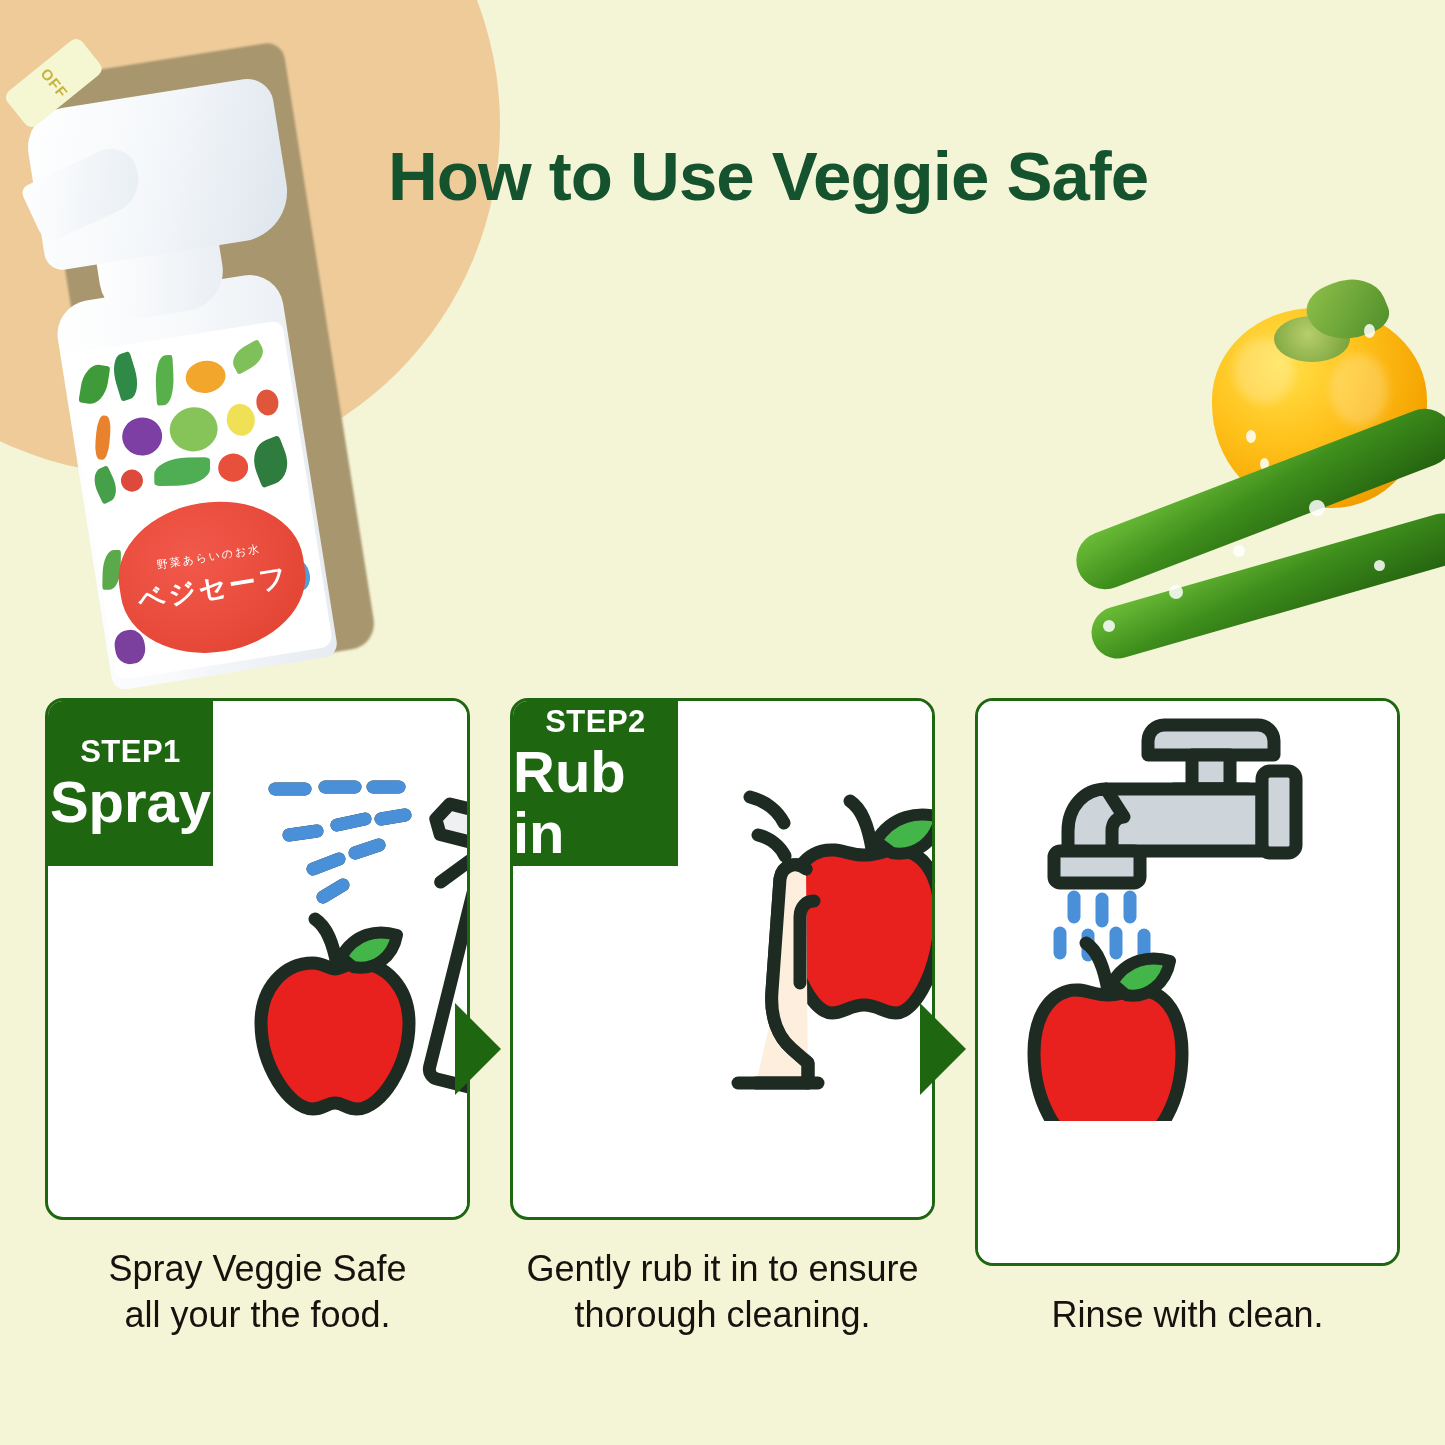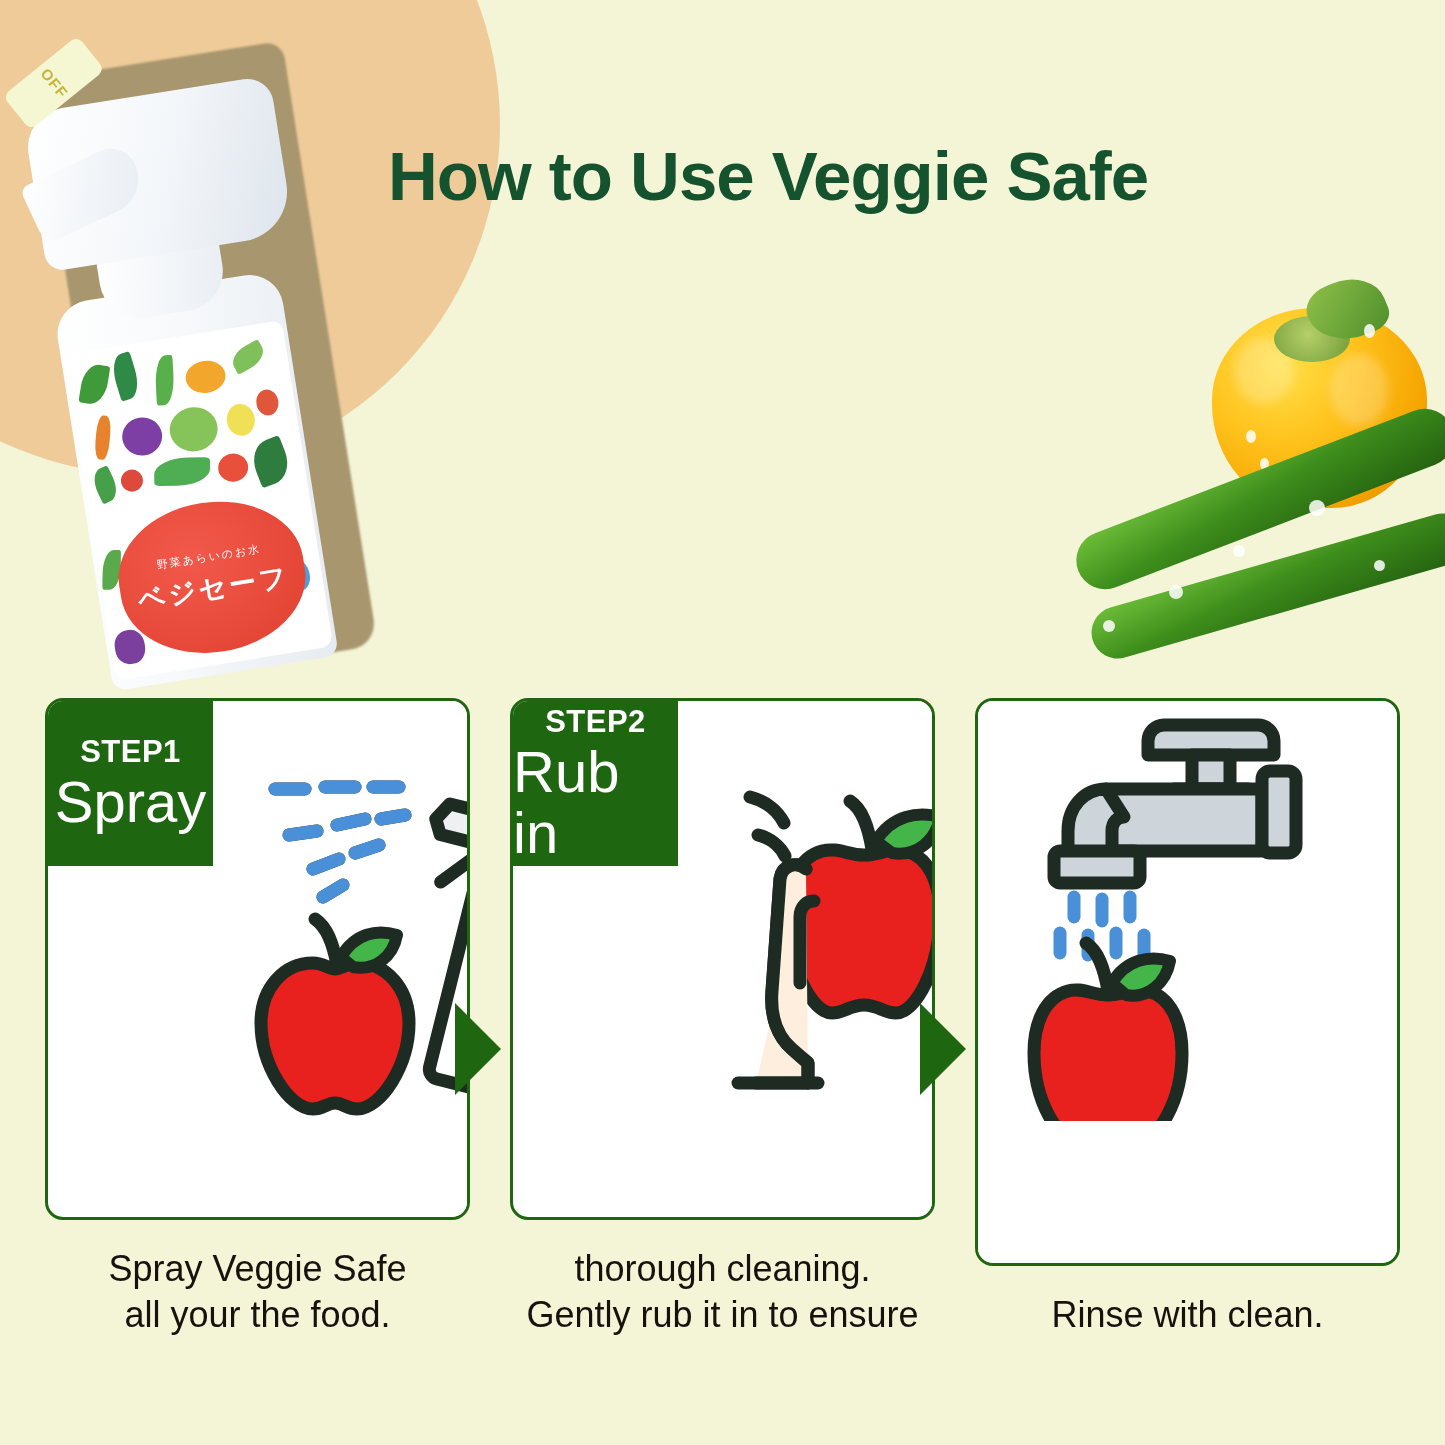--- a/index.html
+++ b/index.html
@@ -227,21 +227,21 @@
     color:#fff;
   }
   .step-num{
     font-size:31px;
     font-weight:bold;
     letter-spacing:0.5px;
     margin-bottom:2px;
   }
   .step-title{
     font-size:58px;
-    font-weight:normal;
+    font-weight:bold;
     line-height:1.05;
   }
   .card-body{
     flex:1;
     background:#fff;
     position:relative;
   }
   .caption{
     margin-top:26px;
     text-align:center;
@@ -412,22 +412,22 @@
           <path d="M136 200c-8 0-14 6-14 16v66" fill="none" stroke="#1d2b22" stroke-width="13" stroke-linecap="round"></path>
           <line x1="60" y1="382" x2="140" y2="382" stroke="#1d2b22" stroke-width="13" stroke-linecap="round"></line>
 
           <path d="M288 168c10-8 24-4 26 10l8 112c2 26-6 46-20 58l-16 14v20" fill="#fdeedd" stroke="#1d2b22" stroke-width="13" stroke-linejoin="round" stroke-linecap="round"></path>
           <path d="M280 200c8 0 14 6 14 16v66" fill="none" stroke="#1d2b22" stroke-width="13" stroke-linecap="round"></path>
           <line x1="276" y1="382" x2="356" y2="382" stroke="#1d2b22" stroke-width="13" stroke-linecap="round"></line>
         </svg>
       </div>
     </div>
     <div class="caption">
+      <div>Gently rub it in to ensure</div>
       <div>thorough cleaning.</div>
-      <div>Gently rub it in to ensure</div>
     </div>
   </div>
 
   <div class="card-col">
     <div class="card">
       <div class="card-body">
         <svg viewBox="0 0 420 420" width="420" height="420">
 
           <g stroke="#1d2b22" stroke-width="13" stroke-linejoin="round" fill="#cdd4da">
             <path d="M186 24h94a16 16 0 0 1 16 16v14h-126V40a16 16 0 0 1 16-16z"></path>

